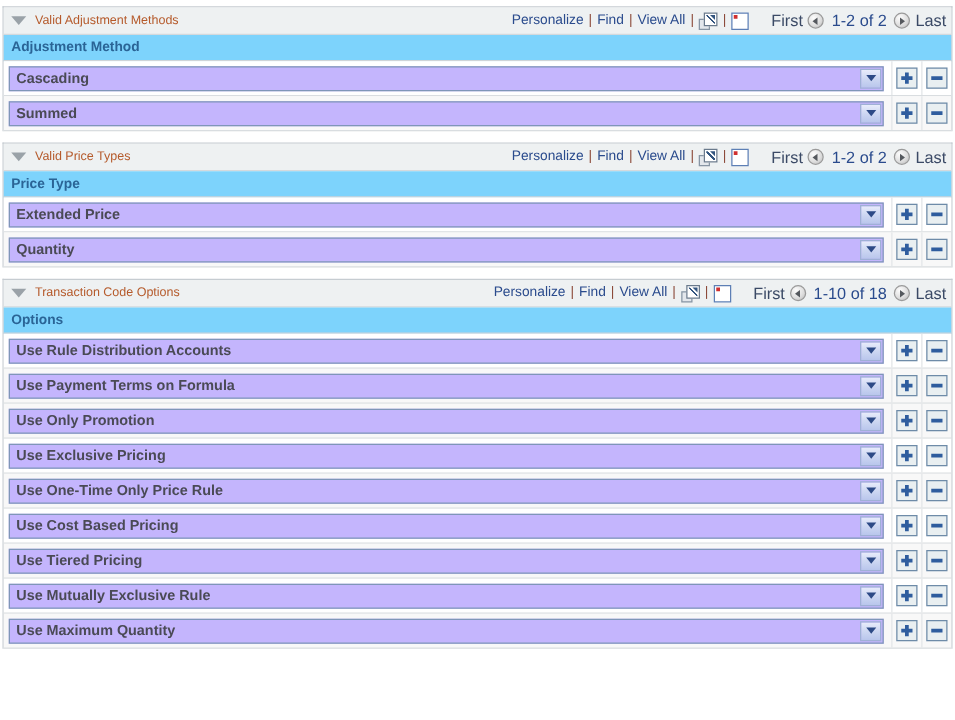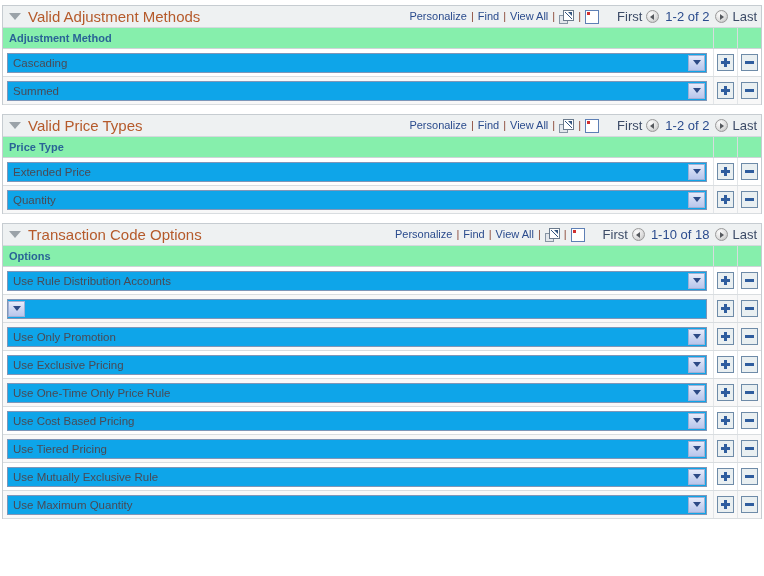--- a/index.html
+++ b/index.html
@@ -50,21 +50,21 @@
     width: 0; height: 0;
     border-left: 6px solid transparent;
     border-right: 6px solid transparent;
     border-top: 7px solid #9aa2a8;
     margin-right: 7px;
     cursor: pointer;
     flex: 0 0 auto;
   }
   .grid-title {
     color: #b55a2b;
-    font-size: 15px;
+    font-size: 10px;
     font-weight: normal;
     white-space: nowrap;
     flex: 0 0 auto;
   }
   .header-spacer { flex: 1 1 auto; }
 
   .grid-links {
     display: flex;
     align-items: flex-start;
     white-space: nowrap;
@@ -189,23 +189,24 @@
     border-top: 3px solid transparent;
     border-bottom: 3px solid transparent;
     border-left: 4px solid #55595e;
     margin-left: 1px;
   }
 
   
   .col-head-row {
     display: flex;
     height: 21px;
-    background: #86efac;
+    background: #7dd3fc;
     border-bottom: 1px solid #cfd4d8;
     box-sizing: border-box;
+    flex-direction: column;
   }
   .col-head-main {
     flex: 1 1 auto;
     display: flex;
     align-items: center;
     padding-left: 6px;
     color: #2a6496;
     font-weight: bold;
     font-size: 11px;
     box-sizing: border-box;
@@ -235,24 +236,25 @@
     min-width: 0;
   }
 
   
   .sel {
     display: flex;
     align-items: center;
     height: 20px;
     width: 100%;
     border: 1px solid #7f96b8;
-    background: #0ea5e9;
+    background: #c4b5fd;
     box-sizing: border-box;
     cursor: pointer;
     position: relative;
+    font-weight: bold;
   }
   .sel-text {
     flex: 1 1 auto;
     padding-left: 5px;
     color: #4a4a55;
     font-size: 11.5px;
     white-space: nowrap;
     overflow: hidden;
     text-overflow: ellipsis;
   }
@@ -559,20 +561,21 @@
     <div class="cell-act">
       <span class="pmbtn">
         <span class="bar-h"></span>
       </span>
     </div>
   </div>
 
   <div class="data-row alt">
     <div class="cell-field">
       <div class="sel">
+        <span class="sel-text">Use Payment Terms on Formula</span>
         <span class="sel-arrow">
                   <i></i>
                 </span>
       </div>
     </div>
     <div class="cell-act">
       <span class="pmbtn">
         <span class="bar-h"></span>
         <span class="bar-v"></span>
       </span>

